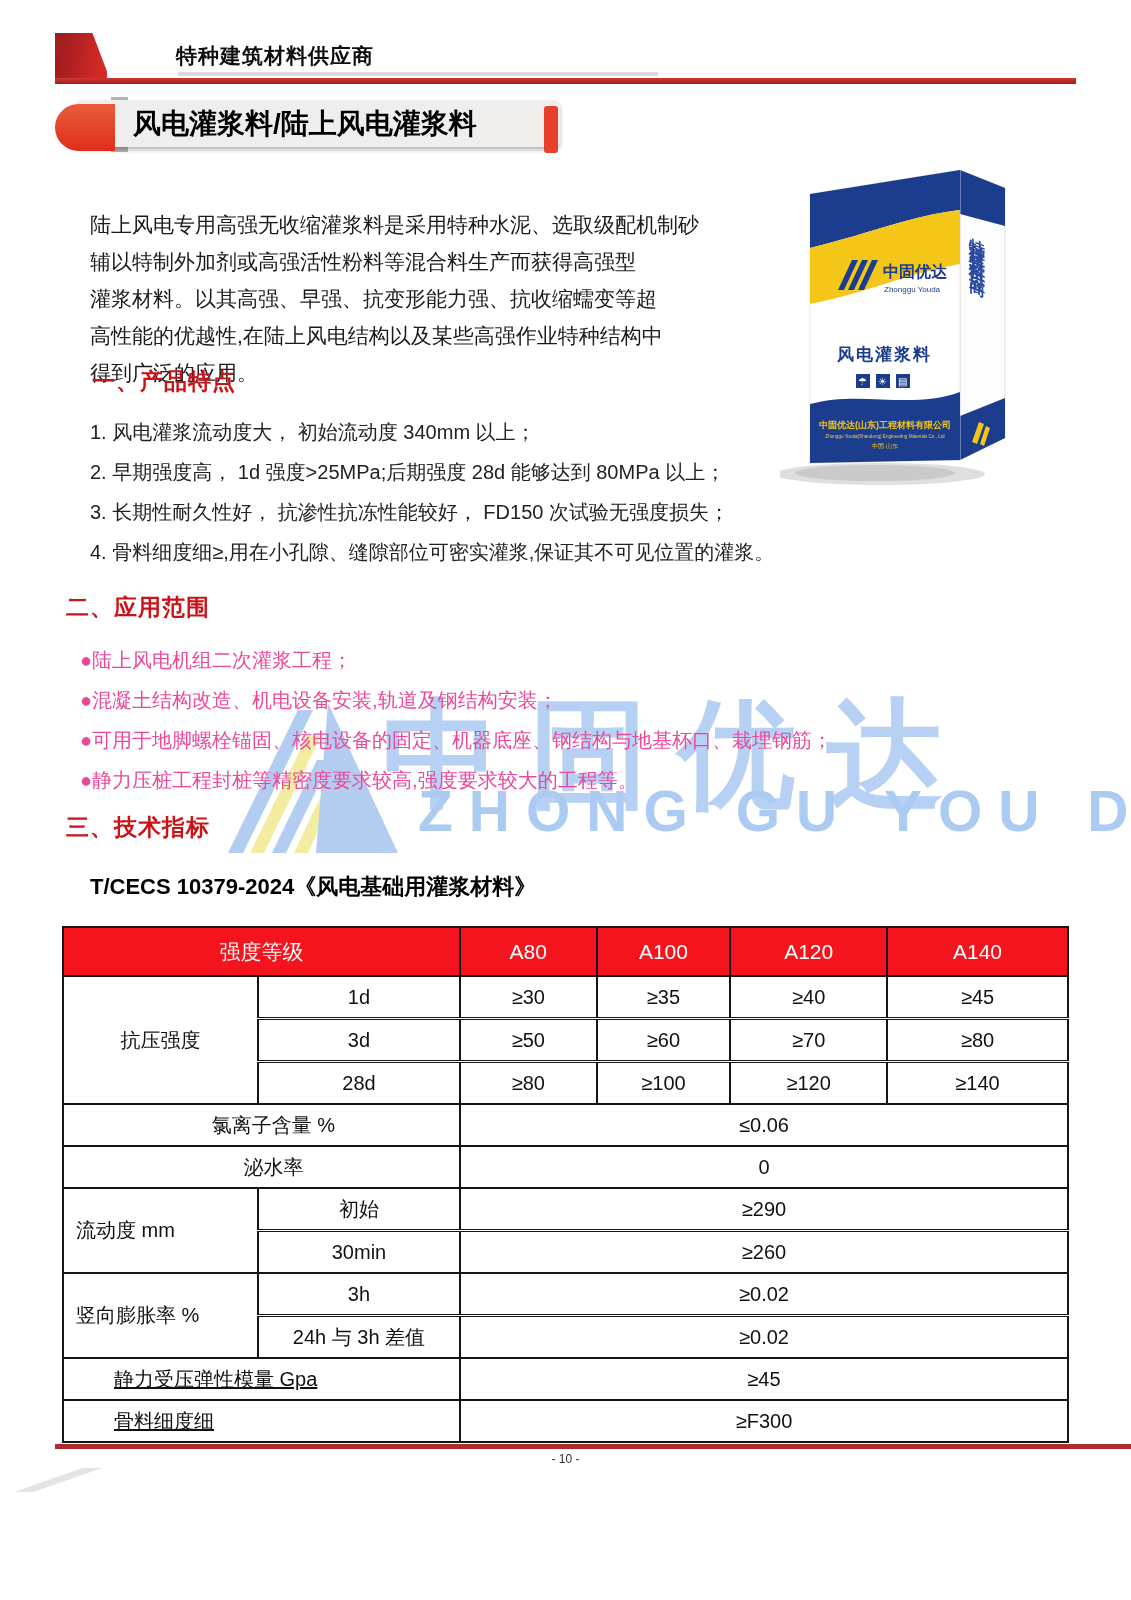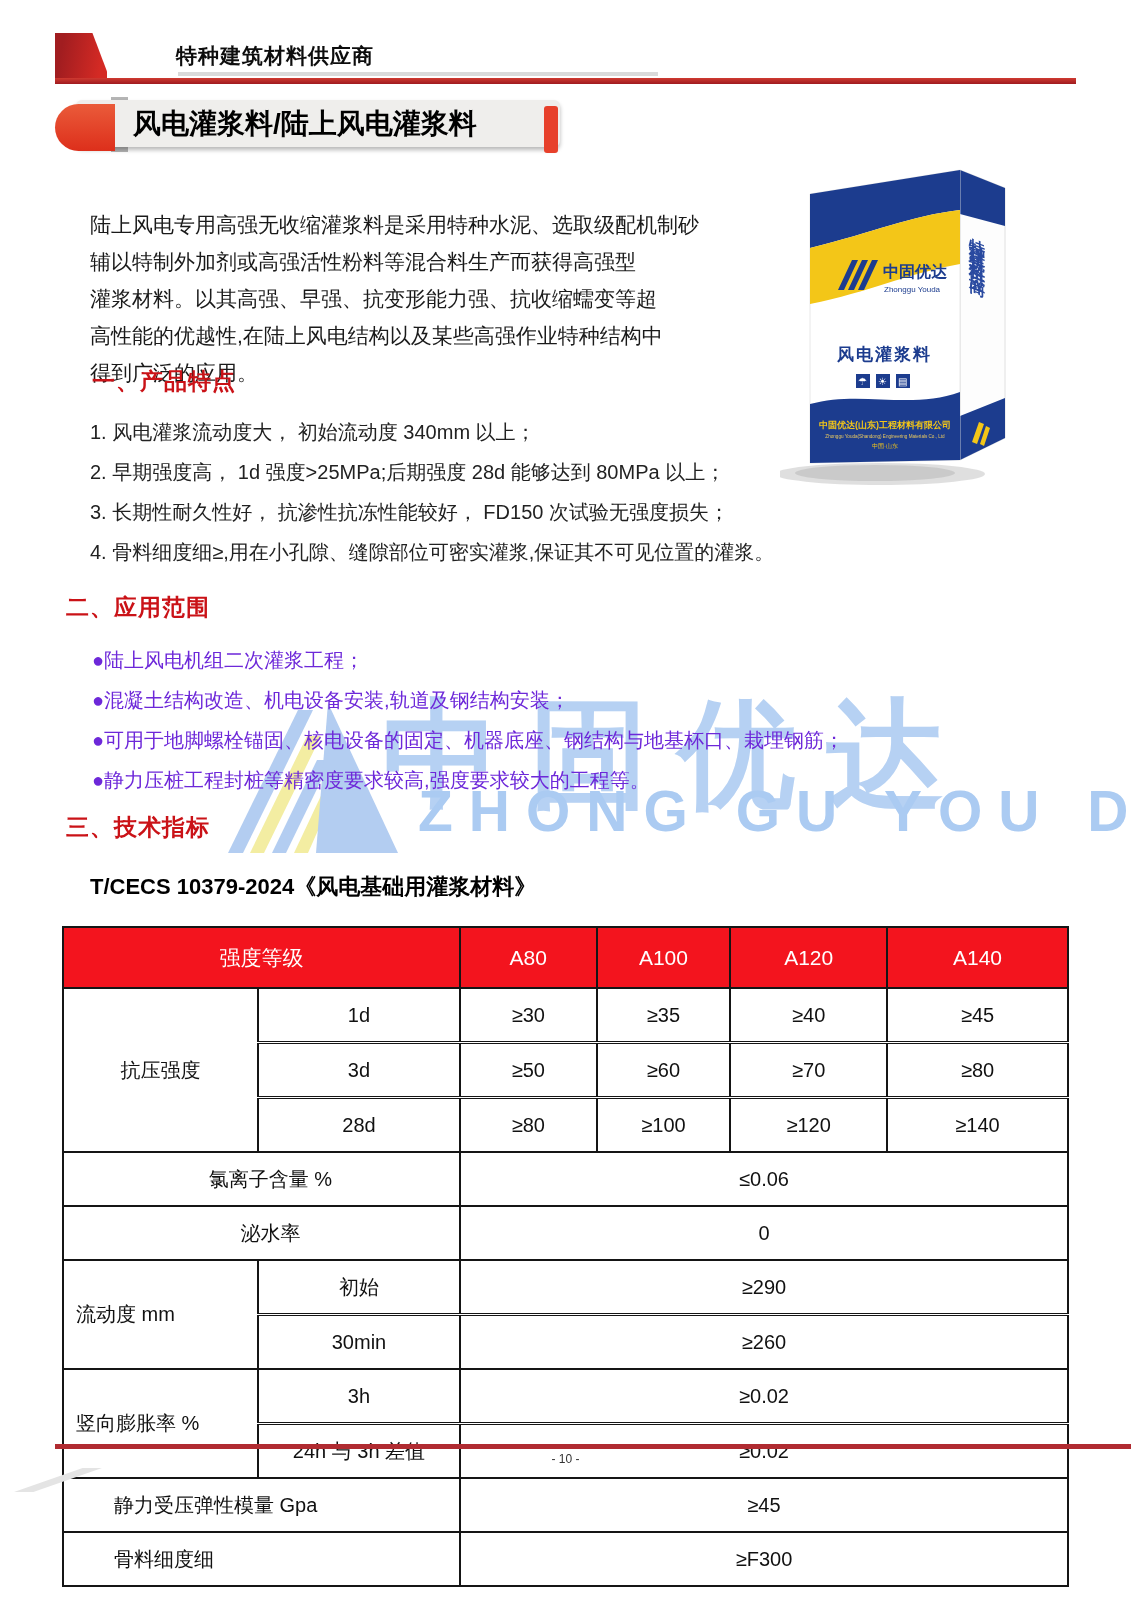--- a/index.html
+++ b/index.html
@@ -34,39 +34,39 @@
   
   .intro{left:90px;top:166px;width:710px;font-size:21px;color:#1a1a1a;margin-top:40px;}
   .intro .line{height:37px;line-height:37px;white-space:nowrap;}
 
   
   .sec-heading{font-size:23px;font-weight:bold;color:#ca1217;letter-spacing:1px;}
   #features-heading{left:92px;top:366px;}
   .features-list{left:90px;top:412px;font-size:20px;color:#222;}
   .features-list .item{height:40px;line-height:40px;white-space:nowrap;}
   #applications-heading{left:66px;top:592px;}
-  .apps-list{left:92px;top:640px;font-size:20px;color:#6d28d9;}
+  .apps-list{left:80px;top:640px;font-size:20px;color:#ec4899;}
   .apps-list .item{height:40px;line-height:40px;white-space:nowrap;}
   #tech-heading{left:66px;top:812px;}
   .standard{left:90px;top:872px;font-size:22px;font-weight:bold;color:#000;}
 
   
   #wm-triangle{left:228px;top:688px;}
   #wm-cn{left:382px;top:676px;font-size:118px;font-weight:bold;color:#b6d1f3;letter-spacing:30px;white-space:nowrap;}
   #wm-en{left:418px;top:778px;font-size:57px;font-weight:bold;color:#abcbf2;letter-spacing:16px;white-space:nowrap;}
 
   
   .spec-table{left:62px;top:926px;width:1007px;border-collapse:collapse;table-layout:fixed;
     font-size:20px;color:#111;}
-  .spec-table td{border:2px solid #151515;text-align:center;padding:6px;height:40px;overflow:hidden;}
+  .spec-table td{border:2px solid #151515;text-align:center;padding:0;height:40px;overflow:hidden;}
   .spec-table tr.hdr td{background:#f3141e;color:#ffffff;height:47px;font-size:21px;border-color:#151515;}
   .spec-table td.dbl{border-top:3px double #151515;}
   .lab-pad24{text-align:center;padding-left:24px !important;}
   .lab-pad12{text-align:left !important;padding-left:12px !important;margin-top:25px;}
-  .lab-pad50{text-align:left !important;padding-left:50px !important;}
+  .lab-pad50{text-align:left !important;padding-left:50px !important;text-decoration:underline;}
 
   
   .footer-line{left:55px;top:1444px;width:1076px;height:5px;background:#b02b31;}
   .footer-swoosh{left:14px;top:1468px;width:88px;height:24px;background:#e4e4e4;
     clip-path:polygon(0 100%,78% 0,100% 0,22% 100%);}
   .page-number{left:0;top:1452px;width:1131px;text-align:center;font-size:12px;color:#333;}
 
   
   .package{left:780px;top:164px;width:240px;height:330px;}
   .pkg-side-text{position:absolute;left:186px;top:58px;height:200px;

